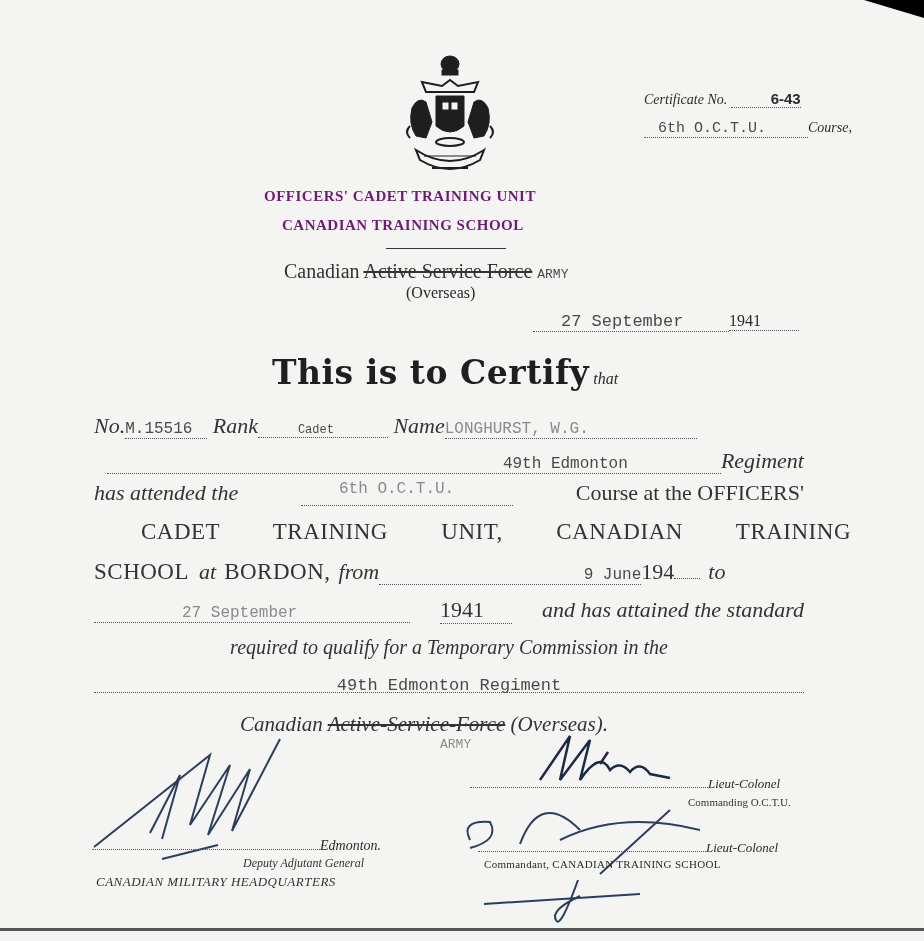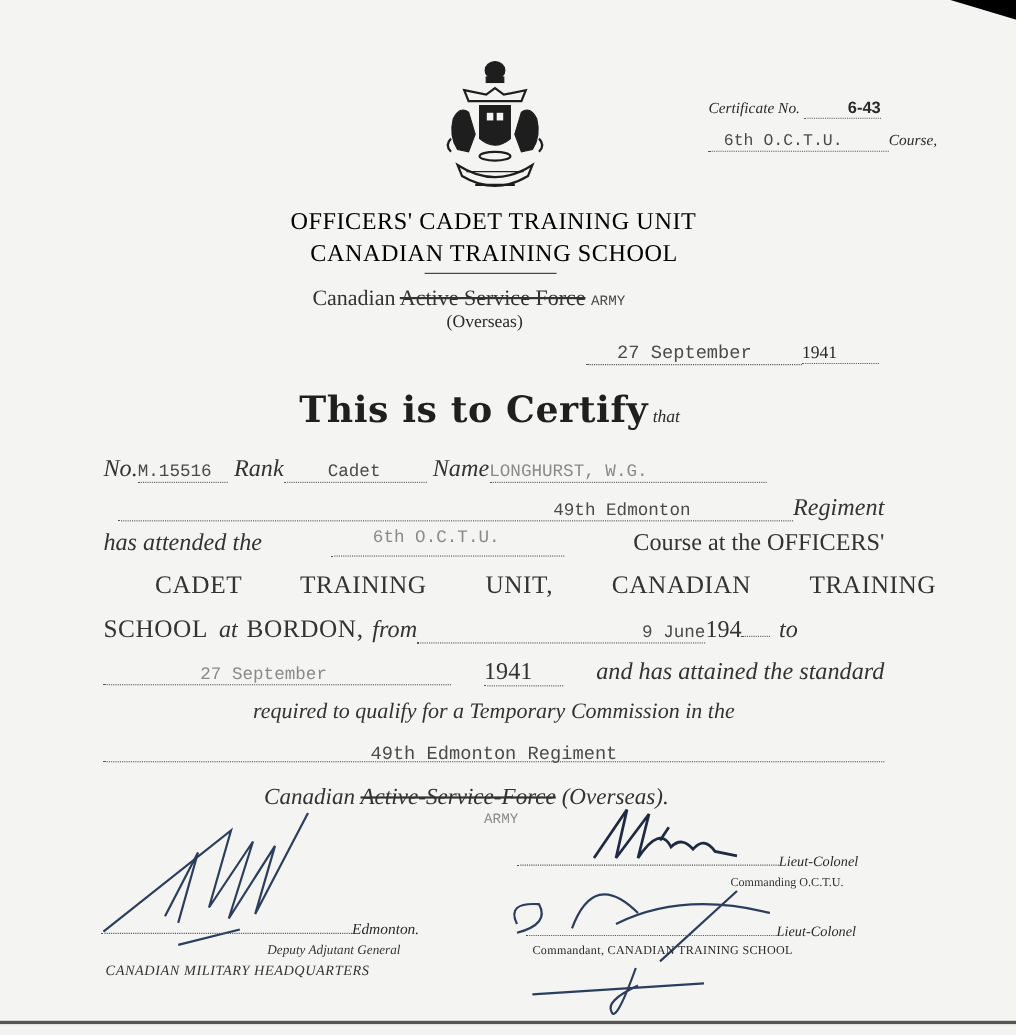--- a/index.html
+++ b/index.html
@@ -11,21 +11,21 @@
   .page { position: absolute; left: 0; top: 0; width: 924px; height: 931px; background: #f4f4f2; }
   .corner { position: absolute; right: 0; top: 0; width: 0; height: 0;
     border-top: 18px solid #000; border-left: 60px solid transparent; }
   .bottom-edge { position: absolute; left: 0; bottom: 0; width: 924px; height: 3px; background: #555; }
   .abs { position: absolute; white-space: nowrap; }
   .typed { font-family: "Liberation Mono", "DejaVu Sans Mono", monospace; color: #4a4a4a; }
   .typed-faint { color: #8a8a8a; }
   .italic { font-style: italic; }
   .dots { border-bottom: 1px dotted #555; display: inline-block; }
   .crest { position: absolute; left: 402px; top: 52px; width: 96px; height: 128px; }
-  .heading { font-size: 22px; letter-spacing: 0.5px; color: #000000; }
+  .heading { font-size: 15px; letter-spacing: 0.5px; color: #701a75; font-weight: bold; }
   .rule { position: absolute; left: 386px; top: 248px; width: 120px; border-top: 1.5px solid #333; }
   .strike { text-decoration: line-through; }
   .gothic { font-family: "DejaVu Serif", serif; font-weight: bold; font-size: 33px; color: #1f1f1f; letter-spacing: 0.5px; }
   .body-line { position: absolute; left: 94px; width: 710px; font-size: 22px; color: #333; }
   .caps { font-size: 23px; letter-spacing: 0.5px; }
   .sig { position: absolute; }
   .small-title { font-size: 13px; font-style: italic; color: #333; }
 </style>
 </head>
 <body>
@@ -76,21 +76,21 @@
     <span class="dots typed" style="width:168px; padding-left:28px; font-size:17px;">27 September</span><span class="dots" style="width:70px;">1941</span>
   </div>
 
   <div class="abs" style="left:272px; top:353px;">
     <span class="gothic">This is to Certify</span>
     <span class="italic" style="font-size:16px;">that</span>
   </div>
 
   <div class="body-line" style="top:413px;">
     <span class="italic">No.</span><span class="dots typed" style="width:82px; font-size:16px;">M.15516</span>
-    <span class="italic">Rank</span><span class="dots typed" style="width:130px; padding-left:40px; box-sizing:border-box; font-size:16px;">Cadet</span>
+    <span class="italic">Rank</span><span class="dots typed" style="width:130px; padding-left:40px; box-sizing:border-box; font-size:12px;">Cadet</span>
     <span class="italic">Name</span><span class="dots typed typed-faint" style="width:252px; font-size:16px;">LONGHURST, W.G.</span>
   </div>
 
   <div class="body-line" style="top:448px; text-align:right;">
     <span class="dots typed" style="width:614px; padding-left:396px; box-sizing:border-box; text-align:left; font-size:16px;">49th Edmonton</span><span class="italic">Regiment</span>
   </div>
 
   <div class="body-line" style="top:480px; display:flex; justify-content:space-between;">
     <span class="italic">has attended the</span>
     <span class="dots typed typed-faint" style="width:212px; padding-left:38px; box-sizing:border-box; font-size:16px;">6th O.C.T.U.</span>
@@ -155,19 +155,19 @@
 
   <div class="abs" style="left:92px; top:836px;">
     <span class="dots" style="width:228px;"></span><span class="italic" style="font-size:14px;">Edmonton.</span>
   </div>
   <div class="abs small-title" style="left:243px; top:856px; font-size:12px;">Deputy Adjutant General</div>
   <div class="abs small-title" style="left:96px; top:874px; font-size:13px; letter-spacing:0.5px;">CANADIAN MILITARY HEADQUARTERS</div>
 
   <div class="abs" style="left:470px; top:774px;">
     <span class="dots" style="width:238px;"></span><span class="italic" style="font-size:13px;">Lieut-Colonel</span>
   </div>
-  <div class="abs small-title" style="left:664px; top:796px; font-style:normal; font-size:11px;">Commanding O.C.T.U.</div>
+  <div class="abs small-title" style="left:688px; top:796px; font-style:normal; font-size:11px;">Commanding O.C.T.U.</div>
 
   <div class="abs" style="left:478px; top:838px;">
     <span class="dots" style="width:228px;"></span><span class="italic" style="font-size:13px;">Lieut-Colonel</span>
   </div>
   <div class="abs" style="left:484px; top:858px; font-size:11px; letter-spacing:0.3px;">Commandant, CANADIAN TRAINING SCHOOL</div>
 </div>
 
 </body></html>

